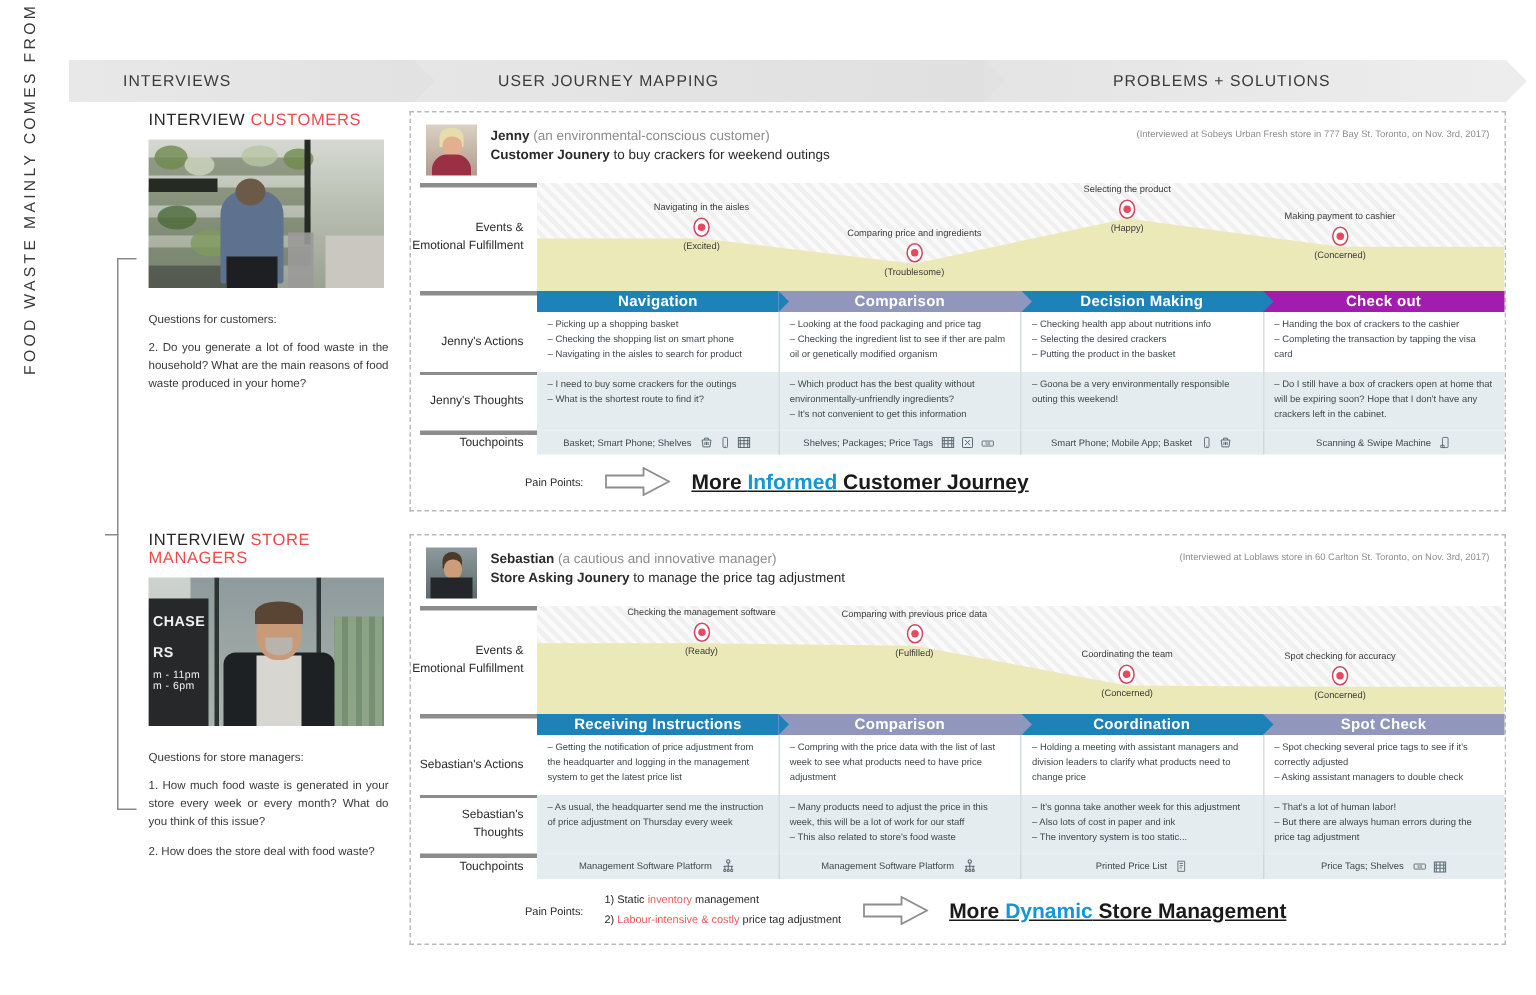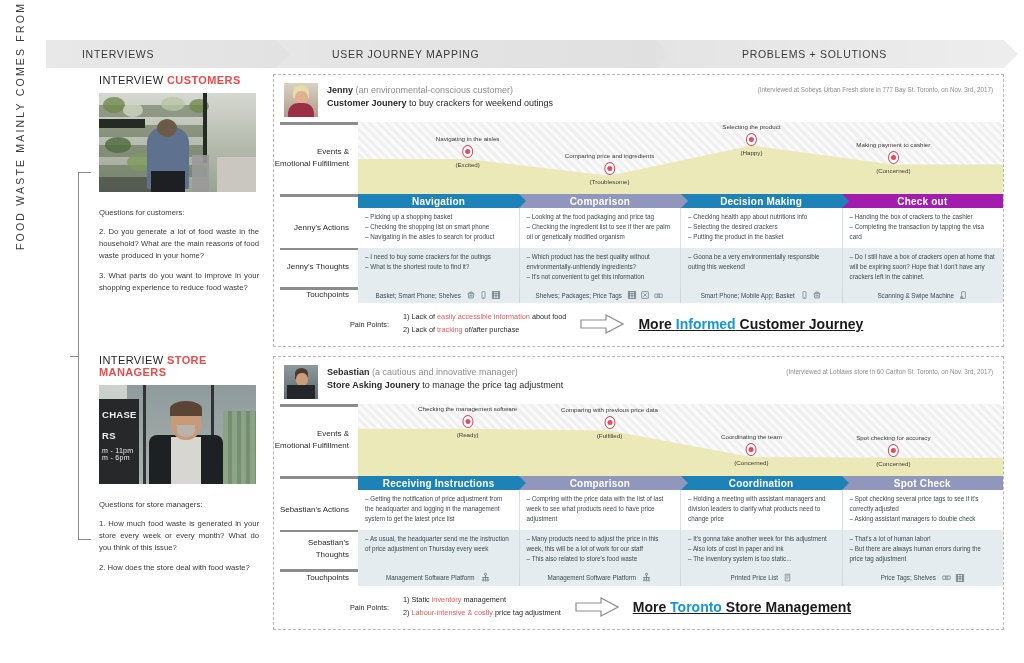--- a/index.html
+++ b/index.html
@@ -50,21 +50,21 @@
     border: 1px solid #8a8a8a; border-right: none;
   }
   .rail-tick {
     position: absolute; left: 70px; top: 356px;
     width: 9px; height: 1px; background: #8a8a8a;
   }
 
   
   .interview { position: absolute; left: 99px; width: 160px; }
   .iv-title { font-size: 11px; letter-spacing: .4px; color: #262626; margin-bottom: 7px; }
-  .iv-title .hi { color: #ef4a4a; font-weight: bold; }
+  .iv-title .hi { color: #ef4a4a; font-weight: normal; }
   .iv-photo { width: 157px; height: 99px; position: relative; overflow: hidden; background: #cfd3cb; }
   .iv-q-head { font-size: 7.7px; color: #3a3a3a; margin-bottom: 9px; }
   .iv-q { font-size: 7.7px; color: #3a3a3a; line-height: 1.55; margin-bottom: 8px; text-align: justify; }
 
   
   .ph1 { background: linear-gradient(180deg,#d6d9d2 0%,#b9bfb2 45%,#9aa292 100%); }
   .ph1 .shelf { position: absolute; left: 0; width: 108px; height: 12px; background: #5d6b4e; opacity: .55; }
   .ph1 .s1 { top: 12px; } .ph1 .s2 { top: 32px; } .ph1 .s3 { top: 52px; } .ph1 .s4 { top: 72px; }
   .ph1 .green { position: absolute; border-radius: 50%; background: #6f8a4e; opacity: .8; }
   .ph1 .dark { position: absolute; background: #262a25; }
@@ -215,21 +215,20 @@
     <div class="dark" style="left:0;top:84px;width:52px;height:15px;opacity:.6;"></div>
     <div class="floor"></div>
     <div class="cart"></div>
     <div class="person"></div>
     <div class="head"></div>
     <div class="legs"></div>
   </div>
   <div style="height:16px;"></div>
   <div class="iv-q-head">Questions for customers:</div>
   <div class="iv-q">2. Do you generate a lot of food waste in the household? What are the main reasons of food waste produced in your home?</div>
-  <div class="iv-q">3. What parts do you want to improve in your shopping experience to reduce food waste?</div>
 </div>
 
 <div class="interview" style="top:354px;">
   <div class="iv-title">
     <span>INTERVIEW </span><span class="hi">STORE MANAGERS</span>
   </div>
   <div class="iv-photo ph2">
     <div class="winbar"></div>
     <div class="mullion" style="left:44px;"></div>
     <div class="mullion" style="left:112px;"></div>
@@ -434,24 +433,20 @@
               <rect x="7" y="3" width="10" height="18" rx="1.5"></rect>
               <path d="M4 17h6v4H4z"></path>
             </svg>
           </span>
       </div>
       </div>
   </div>
 
   <div class="pain">
     <div class="pain-label">Pain Points:</div>
-    <div class="pain-list">
-        <div>1) Lack of <span class="red">easily accessible information</span> about food</div>
-        <div>2) Lack of <span class="red">tracking</span> of/after purchase</div>
-      </div>
     <svg class="arrow" viewBox="0 0 44 20">
       <path d="M1,6 L26,6 L26,1 L43,10 L26,19 L26,14 L1,14 Z" fill="#ffffff" stroke="#8e8e8e" stroke-width="1.2"></path>
     </svg>
     <div class="outcome">More <span class="accent">Informed</span> Customer Journey</div>
   </div>
   </div>
 
 <div class="jmap" id="jmap1" style="top:356px;">
   <div class="jm-head">
     <div class="jm-avatar av2">
@@ -625,15 +620,15 @@
 
   <div class="pain">
     <div class="pain-label">Pain Points:</div>
     <div class="pain-list">
         <div>1) Static <span class="red">inventory</span> management</div>
         <div>2) <span class="red">Labour-intensive &amp; costly</span> price tag adjustment</div>
       </div>
     <svg class="arrow" viewBox="0 0 44 20">
       <path d="M1,6 L26,6 L26,1 L43,10 L26,19 L26,14 L1,14 Z" fill="#ffffff" stroke="#8e8e8e" stroke-width="1.2"></path>
     </svg>
-    <div class="outcome">More <span class="accent">Toronto</span> Store Management</div>
+    <div class="outcome">More <span class="accent">Dynamic</span> Store Management</div>
   </div>
   </div>
 
 </body></html>

